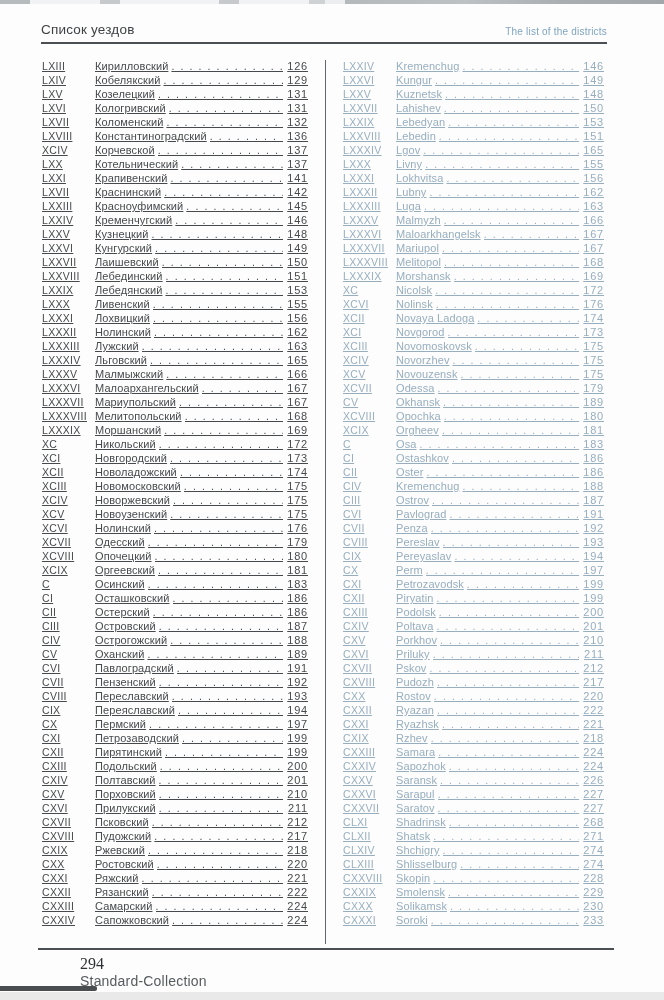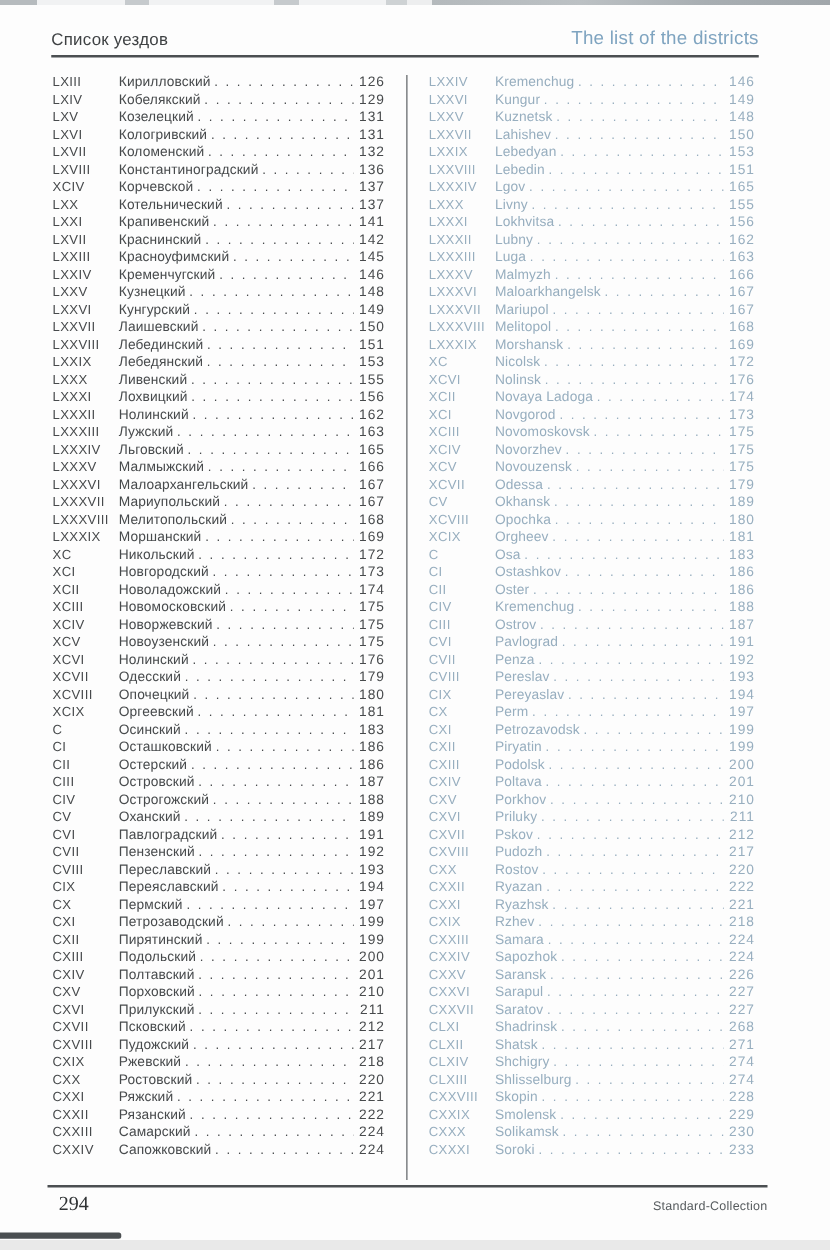--- a/index.html
+++ b/index.html
@@ -27,45 +27,45 @@
     background:#4a4e51; border-radius:0 2px 2px 0;
   }
   
   .header {
     position:absolute; top:22px; left:41px; right:57px;
     display:flex; justify-content:space-between; align-items:flex-end;
     padding-bottom:5px;
     border-bottom:2px solid #4b4f52;
   }
   .title-ru { font-size:13.5px; color:#3f4244; letter-spacing:.2px; }
-  .title-en { font-size:15px; color:#7fa4c0; letter-spacing:.2px;margin-left:32px; }
+  .title-en { font-size:10px; color:#7fa4c0; letter-spacing:.2px;margin-left:32px; }
   
   .content { position:absolute; top:60px; left:42px; display:flex; }
-  .col { display:block; }
+  .col { display:block;text-decoration:underline; }
   .col-left  { width:266px; color:#474a4c; }
   .divider   { flex:0 0 1px; width:1px; background:#63676a; margin-left:17px; height:884px; }
   .col-right { width:261px; margin-left:17px; color:#97aebf; }
   .row { display:flex; align-items:baseline; height:14px; font-size:11px; line-height:13px; }
   .numeral { flex:0 0 53px; font-size:10.5px; letter-spacing:.3px; }
   .dname { flex:0 0 auto; white-space:nowrap; letter-spacing:.1px; }
   .leader { flex:1 1 auto; overflow:hidden; white-space:nowrap; margin:0 3px; }
   .leader::before {
     content:". . . . . . . . . . . . . . . . . . . . . . . . . . . . . . . . . . . . . . . . . . . .";
     font-size:10.5px; letter-spacing:1.6px;
   }
   .page-num { flex:0 0 auto; min-width:22px; text-align:right; letter-spacing:.8px; }
   
   .footer {
     position:absolute; top:948px; left:38px; right:50px;
     border-top:2.5px solid #4b4f52;
     padding-top:5px;
-    display:flex; justify-content:space-between; align-items:baseline;
+    display:flex; justify-content:space-between; align-items:baseline;flex-direction:column;
   }
   .folio { font-family:"Liberation Serif", serif; font-size:16px; color:#2f3234; margin-left:9px; }
-  .brand { font-size:10px; color:#565b5e; letter-spacing:.2px;margin-left:42px; }
+  .brand { font-size:14px; color:#565b5e; letter-spacing:.2px;margin-left:42px; }
 </style>
 </head>
 <body>
 
 <div class="page">
 
   <div class="artifact-top"></div>
 
   <div class="header">
     <span class="title-ru">Список уездов</span>

